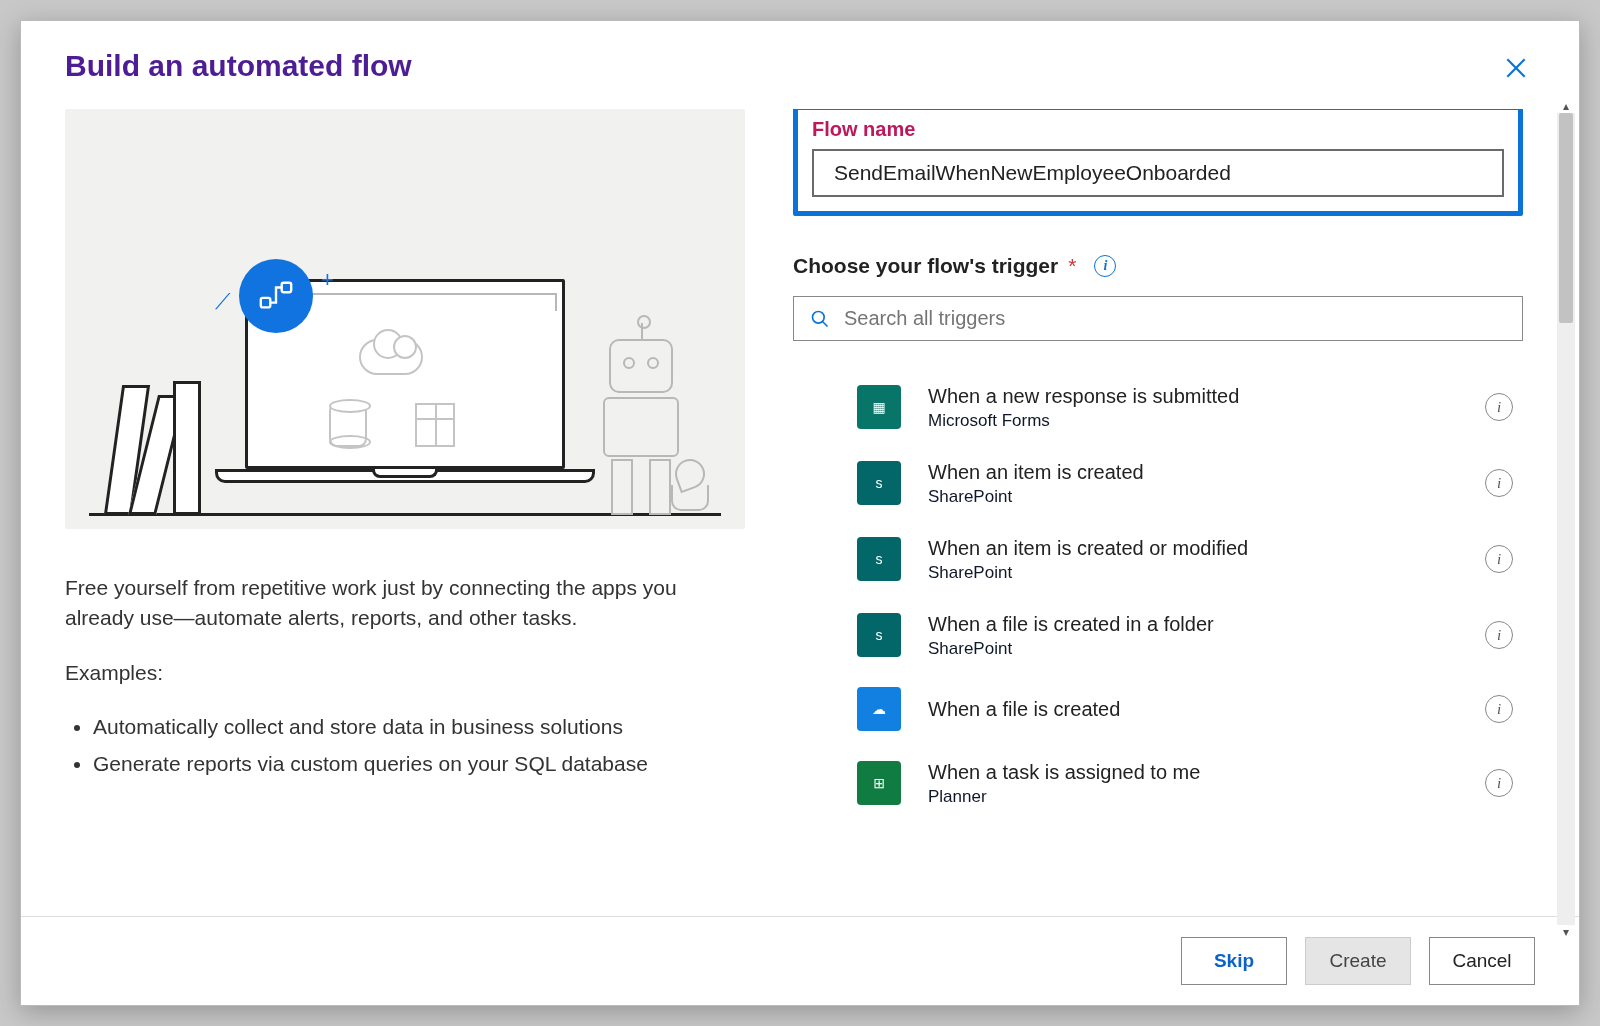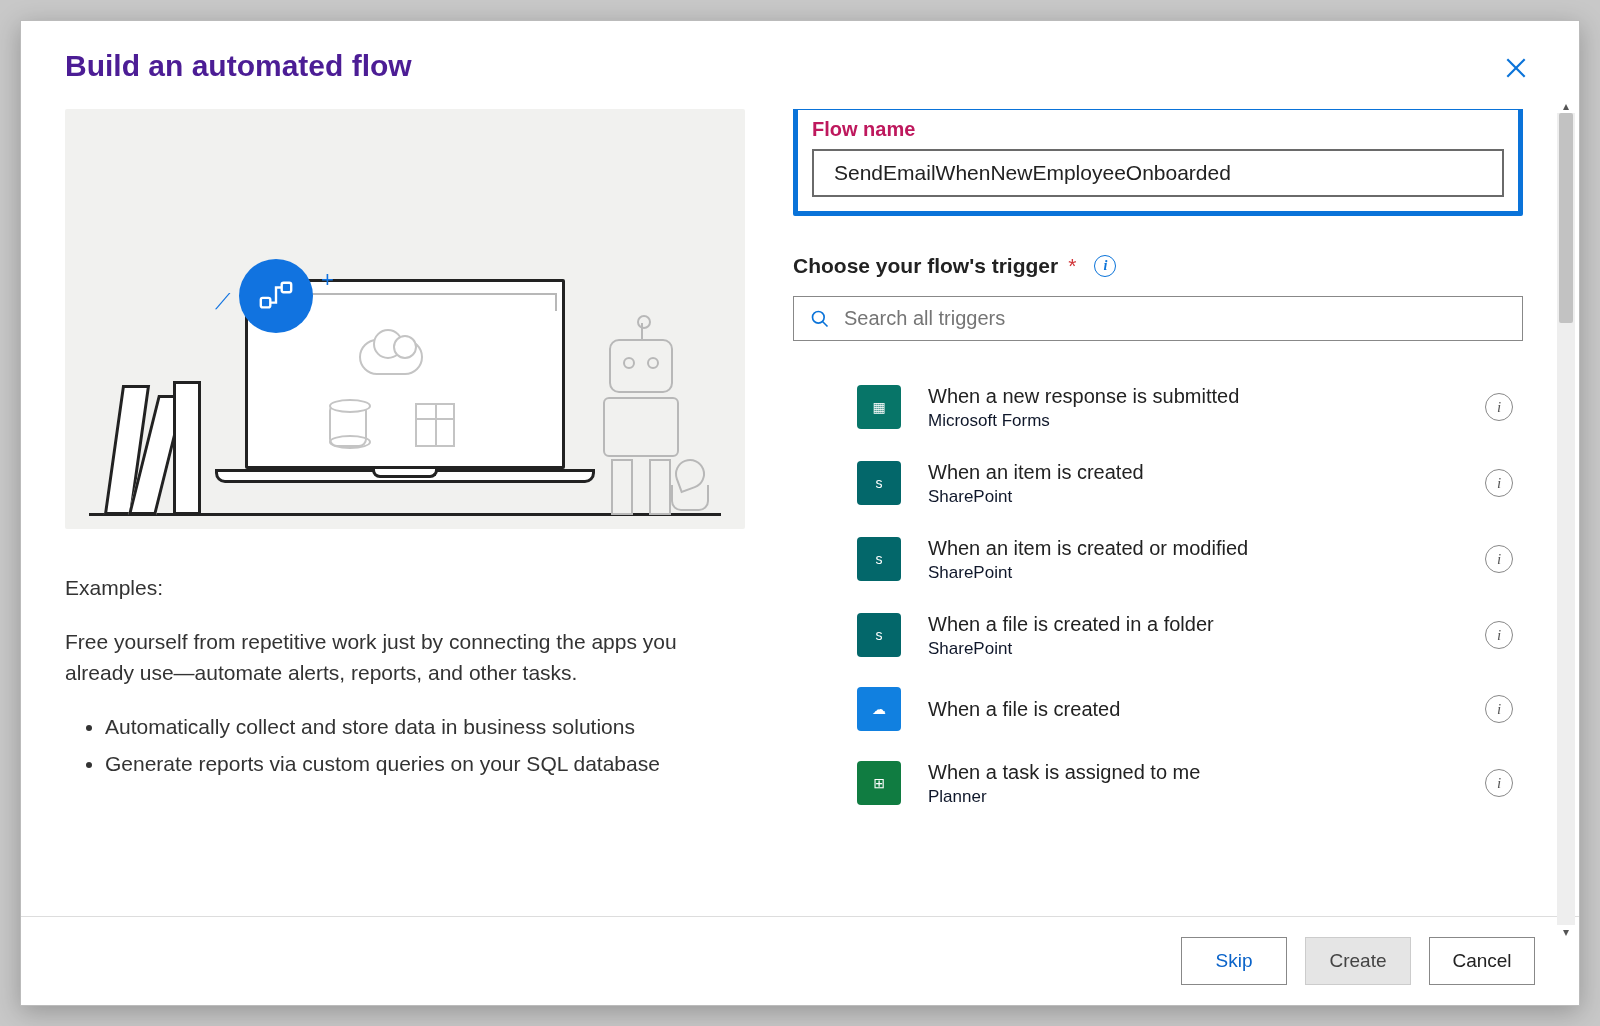--- a/index.html
+++ b/index.html
@@ -33,21 +33,21 @@
   .left-pane { flex: 0 0 680px; display: flex; flex-direction: column; }
   .illustration {
     background: #f1f1ef;
     height: 420px;
     position: relative;
     border-radius: 2px;
   }
   .desc { margin-top: 44px; color: #333; font-size: 21px; line-height: 1.45; }
   .desc p { margin-bottom: 24px; }
   .desc ul { padding-left: 28px; }
-  .desc li { margin-bottom: 6px; margin-left: 12px; }
+  .desc li { margin-bottom: 6px; }
 
   .right-pane { flex: 1; position: relative; }
   .scroll-area { position: absolute; inset: 0; overflow-y: auto; padding-right: 12px; }
   .field-highlight {
     border: 5px solid #0a73d9;
     border-radius: 2px;
     padding: 8px 14px 14px 14px;
     margin-top: -4px;
   }
   .field-label { font-size: 20px; font-weight: 600; color: #be185d; margin-bottom: 8px; }
@@ -118,21 +118,21 @@
   }
   .btn {
     min-width: 106px;
     padding: 12px 22px;
     font-size: 19px;
     border: 1px solid #888;
     background: #fff;
     cursor: pointer;
     font-family: inherit;
   }
-  .btn-skip { color: #0a63c9; font-weight: 400; margin-left: 27px; }
+  .btn-skip { color: #0a63c9; font-weight: 700; margin-left: 27px; }
   .btn-create { background: #e5e5e5; border-color: #ccc; color: #444; }
   .btn-cancel { color: #222; }
 
   
   .fake-scroll {
     position: absolute; right: 4px; top: 92px; width: 18px; bottom: 80px;
     background: linear-gradient(#eee,#eee);
   }
   .fake-thumb { position: absolute; left:2px; right:2px; top: 0; height: 210px; background:#c2c2c2; border-radius:2px;}
   .fake-arrow { position:absolute; left:0; right:0; text-align:center; font-size:12px; color:#555;}
@@ -233,22 +233,22 @@
         <div class="flow-badge">
           <svg viewBox="0 0 40 40">
               <rect x="4" y="22" width="10" height="10" rx="2" fill="none" stroke="#fff" stroke-width="2.5"></rect>
               <rect x="26" y="6" width="10" height="10" rx="2" fill="none" stroke="#fff" stroke-width="2.5"></rect>
               <path d="M14 27 H20 V11 H26" fill="none" stroke="#fff" stroke-width="2.5"></path>
             </svg>
         </div>
       </div>
 
       <div class="desc">
+        <p>Free yourself from repetitive work just by connecting the apps you already use—automate alerts, reports, and other tasks.</p>
         <p>Examples:</p>
-        <p>Free yourself from repetitive work just by connecting the apps you already use—automate alerts, reports, and other tasks.</p>
         <ul>
           <li>Automatically collect and store data in business solutions</li>
           <li>Generate reports via custom queries on your SQL database</li>
         </ul>
       </div>
     </div>
 
     <div class="right-pane">
       <div class="scroll-area">
 

